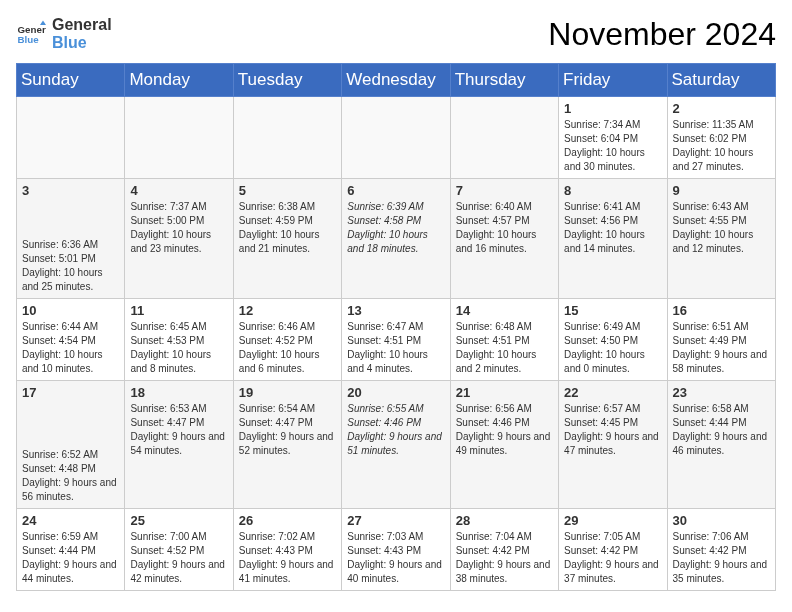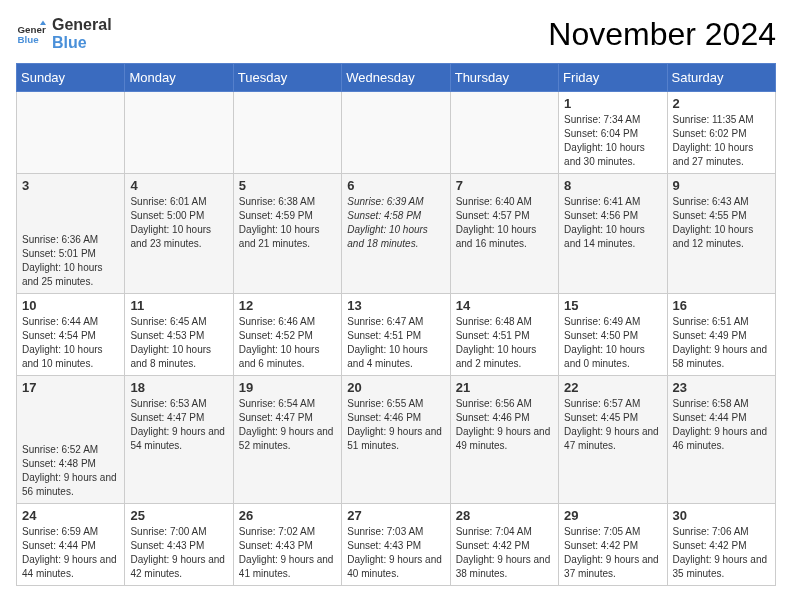--- a/index.html
+++ b/index.html
@@ -40,21 +40,21 @@
     table {
       width: 100%;
       border-collapse: collapse;
       font-size: 11px;
     }
     thead tr th {
       background-color: #3a6bbf;
       color: #fff;
       padding: 6px 4px;
       text-align: left;
-      font-size: 13px;
+      font-size: 17px;
       font-weight: normal;
       border: 1px solid #5580cc;
     }
     tbody tr td {
       border: 1px solid #ccc;
       padding: 4px 5px;
       vertical-align: top;
       width: calc(100% / 7);
       min-height: 80px;
       background: #fff;
@@ -132,21 +132,21 @@
       </tr>
       <tr>
         <td>
           <span class="day-num">3</span>
           <div class="day-info" style="white-space: pre-line; margin-top: 40px;">Sunrise: 6:36 AM
 Sunset: 5:01 PM
 Daylight: 10 hours and 25 minutes.</div>
         </td>
         <td>
           <span class="day-num">4</span>
-          <div class="day-info" style="white-space: pre-line;">Sunrise: 6:01 AM
+          <div class="day-info" style="white-space: pre-line;">Sunrise: 7:37 AM
 Sunset: 5:00 PM
 Daylight: 10 hours and 23 minutes.</div>
         </td>
         <td>
           <span class="day-num">5</span>
           <div class="day-info" style="white-space: pre-line;">Sunrise: 6:38 AM
 Sunset: 4:59 PM
 Daylight: 10 hours and 21 minutes.</div>
         </td>
         <td>
@@ -232,21 +232,21 @@
 Daylight: 9 hours and 54 minutes.</div>
         </td>
         <td>
           <span class="day-num">19</span>
           <div class="day-info" style="white-space: pre-line;">Sunrise: 6:54 AM
 Sunset: 4:47 PM
 Daylight: 9 hours and 52 minutes.</div>
         </td>
         <td>
           <span class="day-num">20</span>
-          <div class="day-info" style="white-space: pre-line;">Sunrise: 6:55 AM
+          <div class="day-info" style="white-space: pre-line; font-style: italic;">Sunrise: 6:55 AM
 Sunset: 4:46 PM
 Daylight: 9 hours and 51 minutes.</div>
         </td>
         <td>
           <span class="day-num">21</span>
           <div class="day-info" style="white-space: pre-line;">Sunrise: 6:56 AM
 Sunset: 4:46 PM
 Daylight: 9 hours and 49 minutes.</div>
         </td>
         <td>
@@ -265,21 +265,21 @@
       <tr>
         <td>
           <span class="day-num">24</span>
           <div class="day-info" style="white-space: pre-line;">Sunrise: 6:59 AM
 Sunset: 4:44 PM
 Daylight: 9 hours and 44 minutes.</div>
         </td>
         <td>
           <span class="day-num">25</span>
           <div class="day-info" style="white-space: pre-line;">Sunrise: 7:00 AM
-Sunset: 4:43 PM
+Sunset: 4:52 PM
 Daylight: 9 hours and 42 minutes.</div>
         </td>
         <td>
           <span class="day-num">26</span>
           <div class="day-info" style="white-space: pre-line;">Sunrise: 7:02 AM
 Sunset: 4:43 PM
 Daylight: 9 hours and 41 minutes.</div>
         </td>
         <td>
           <span class="day-num">27</span>

